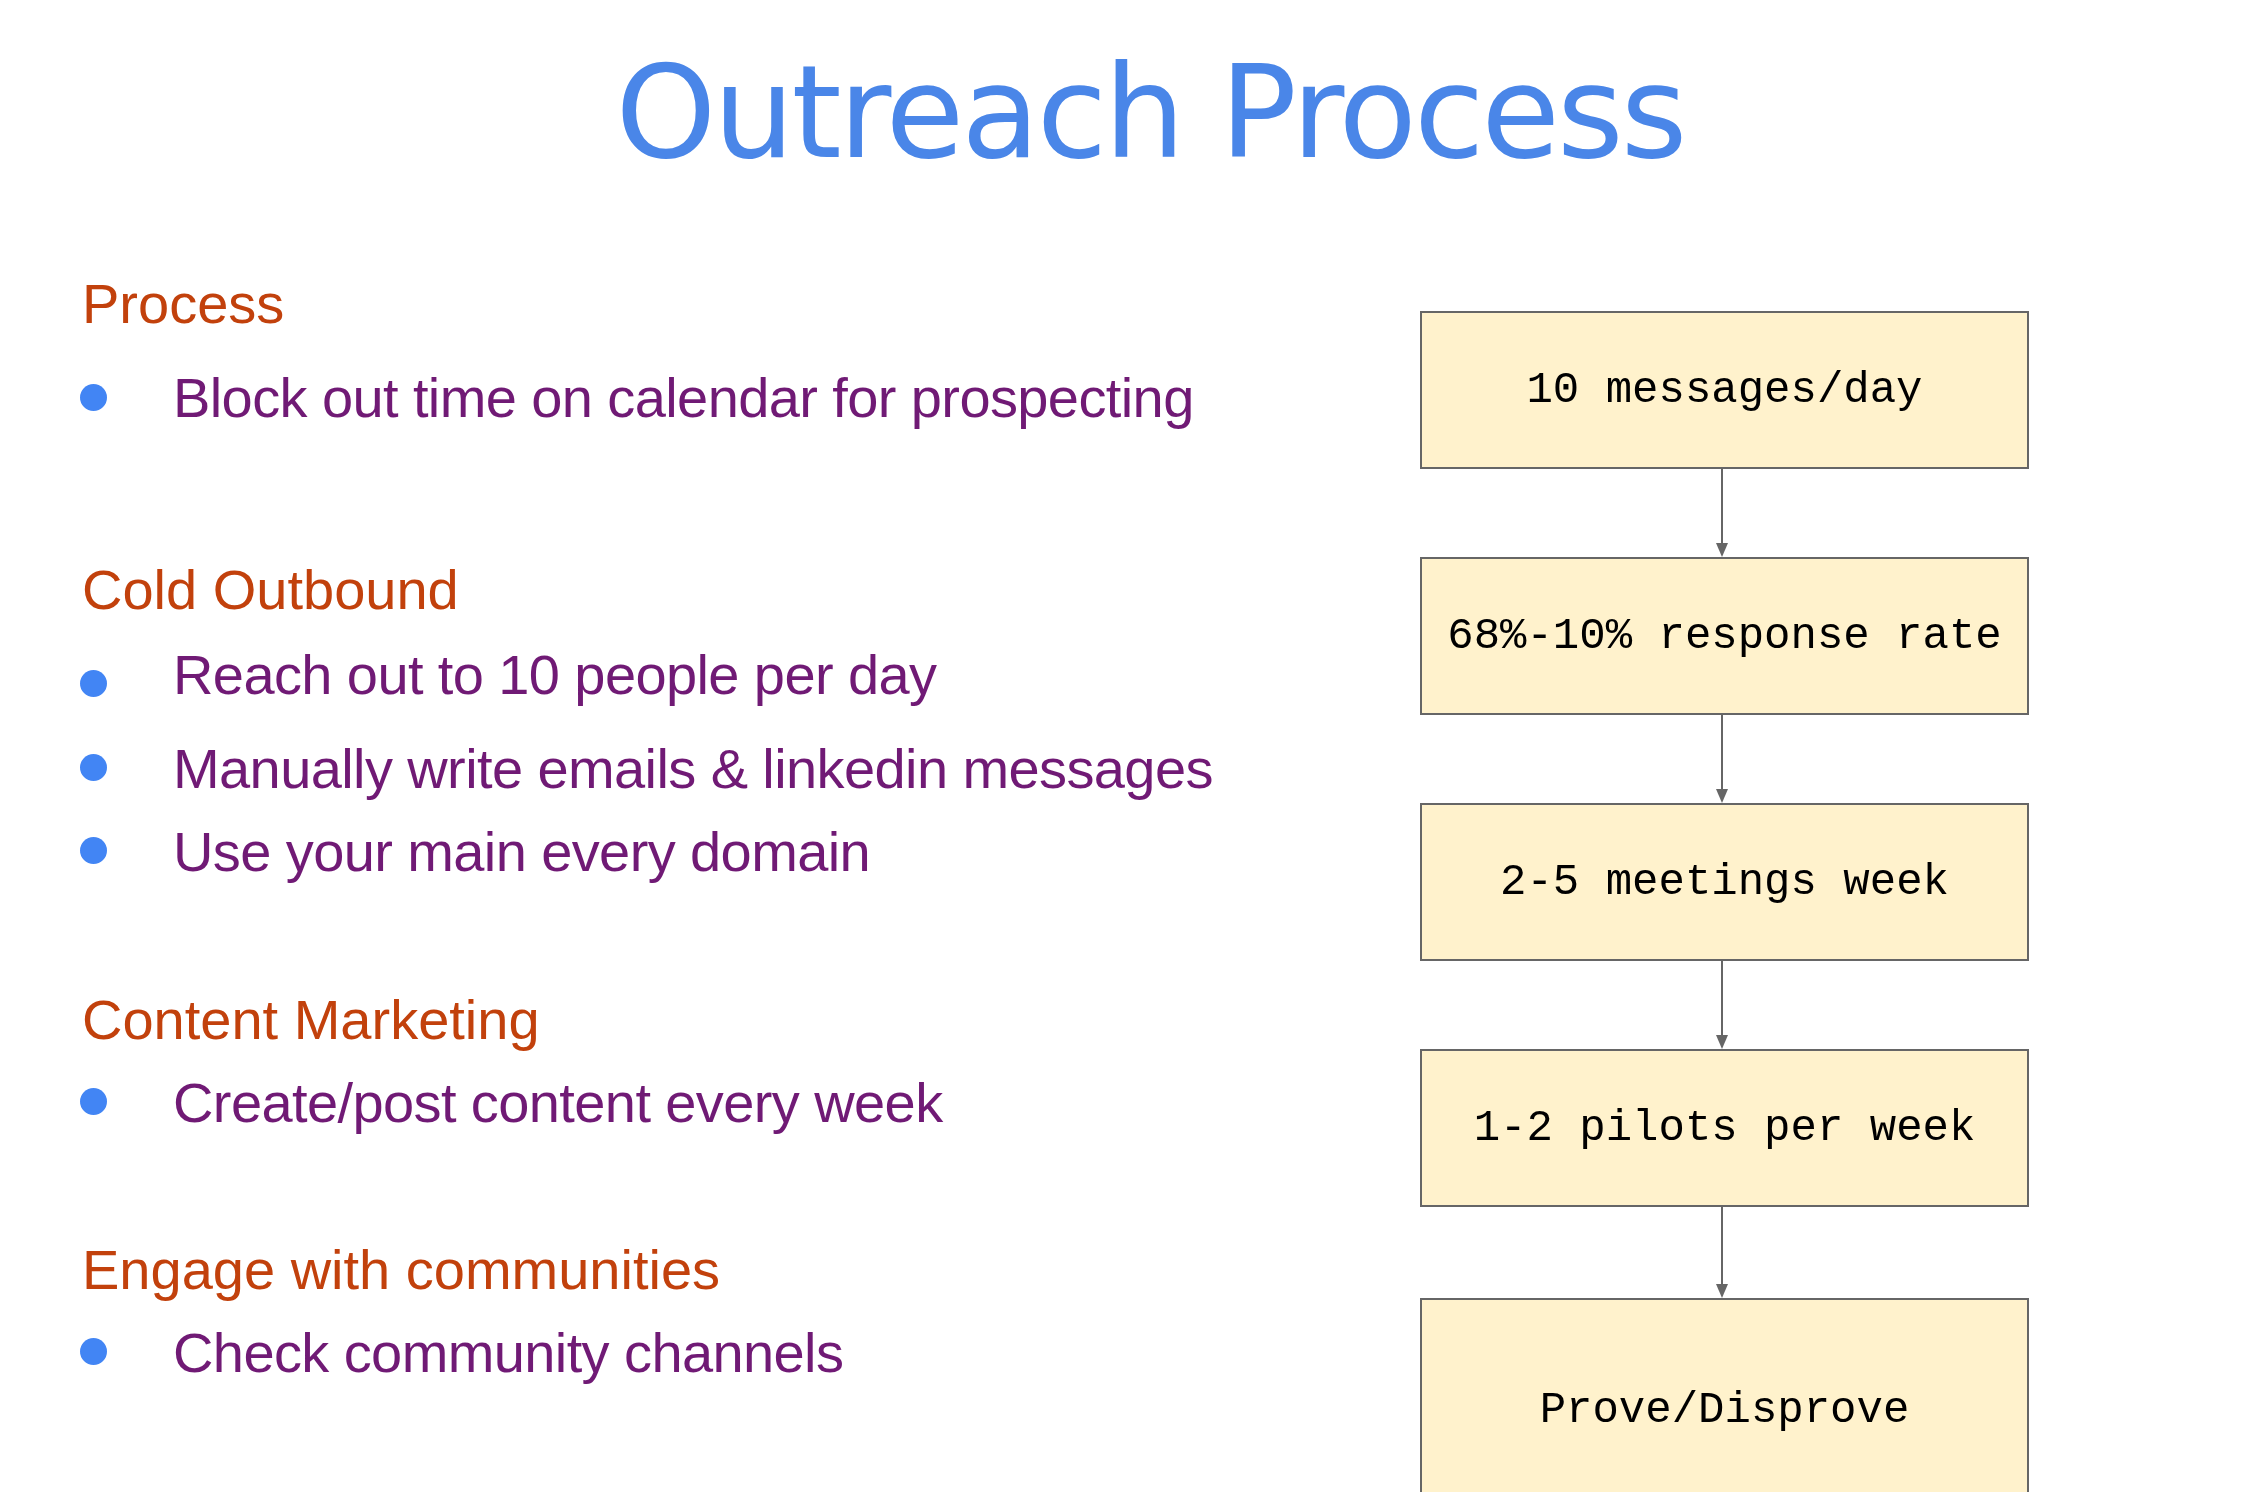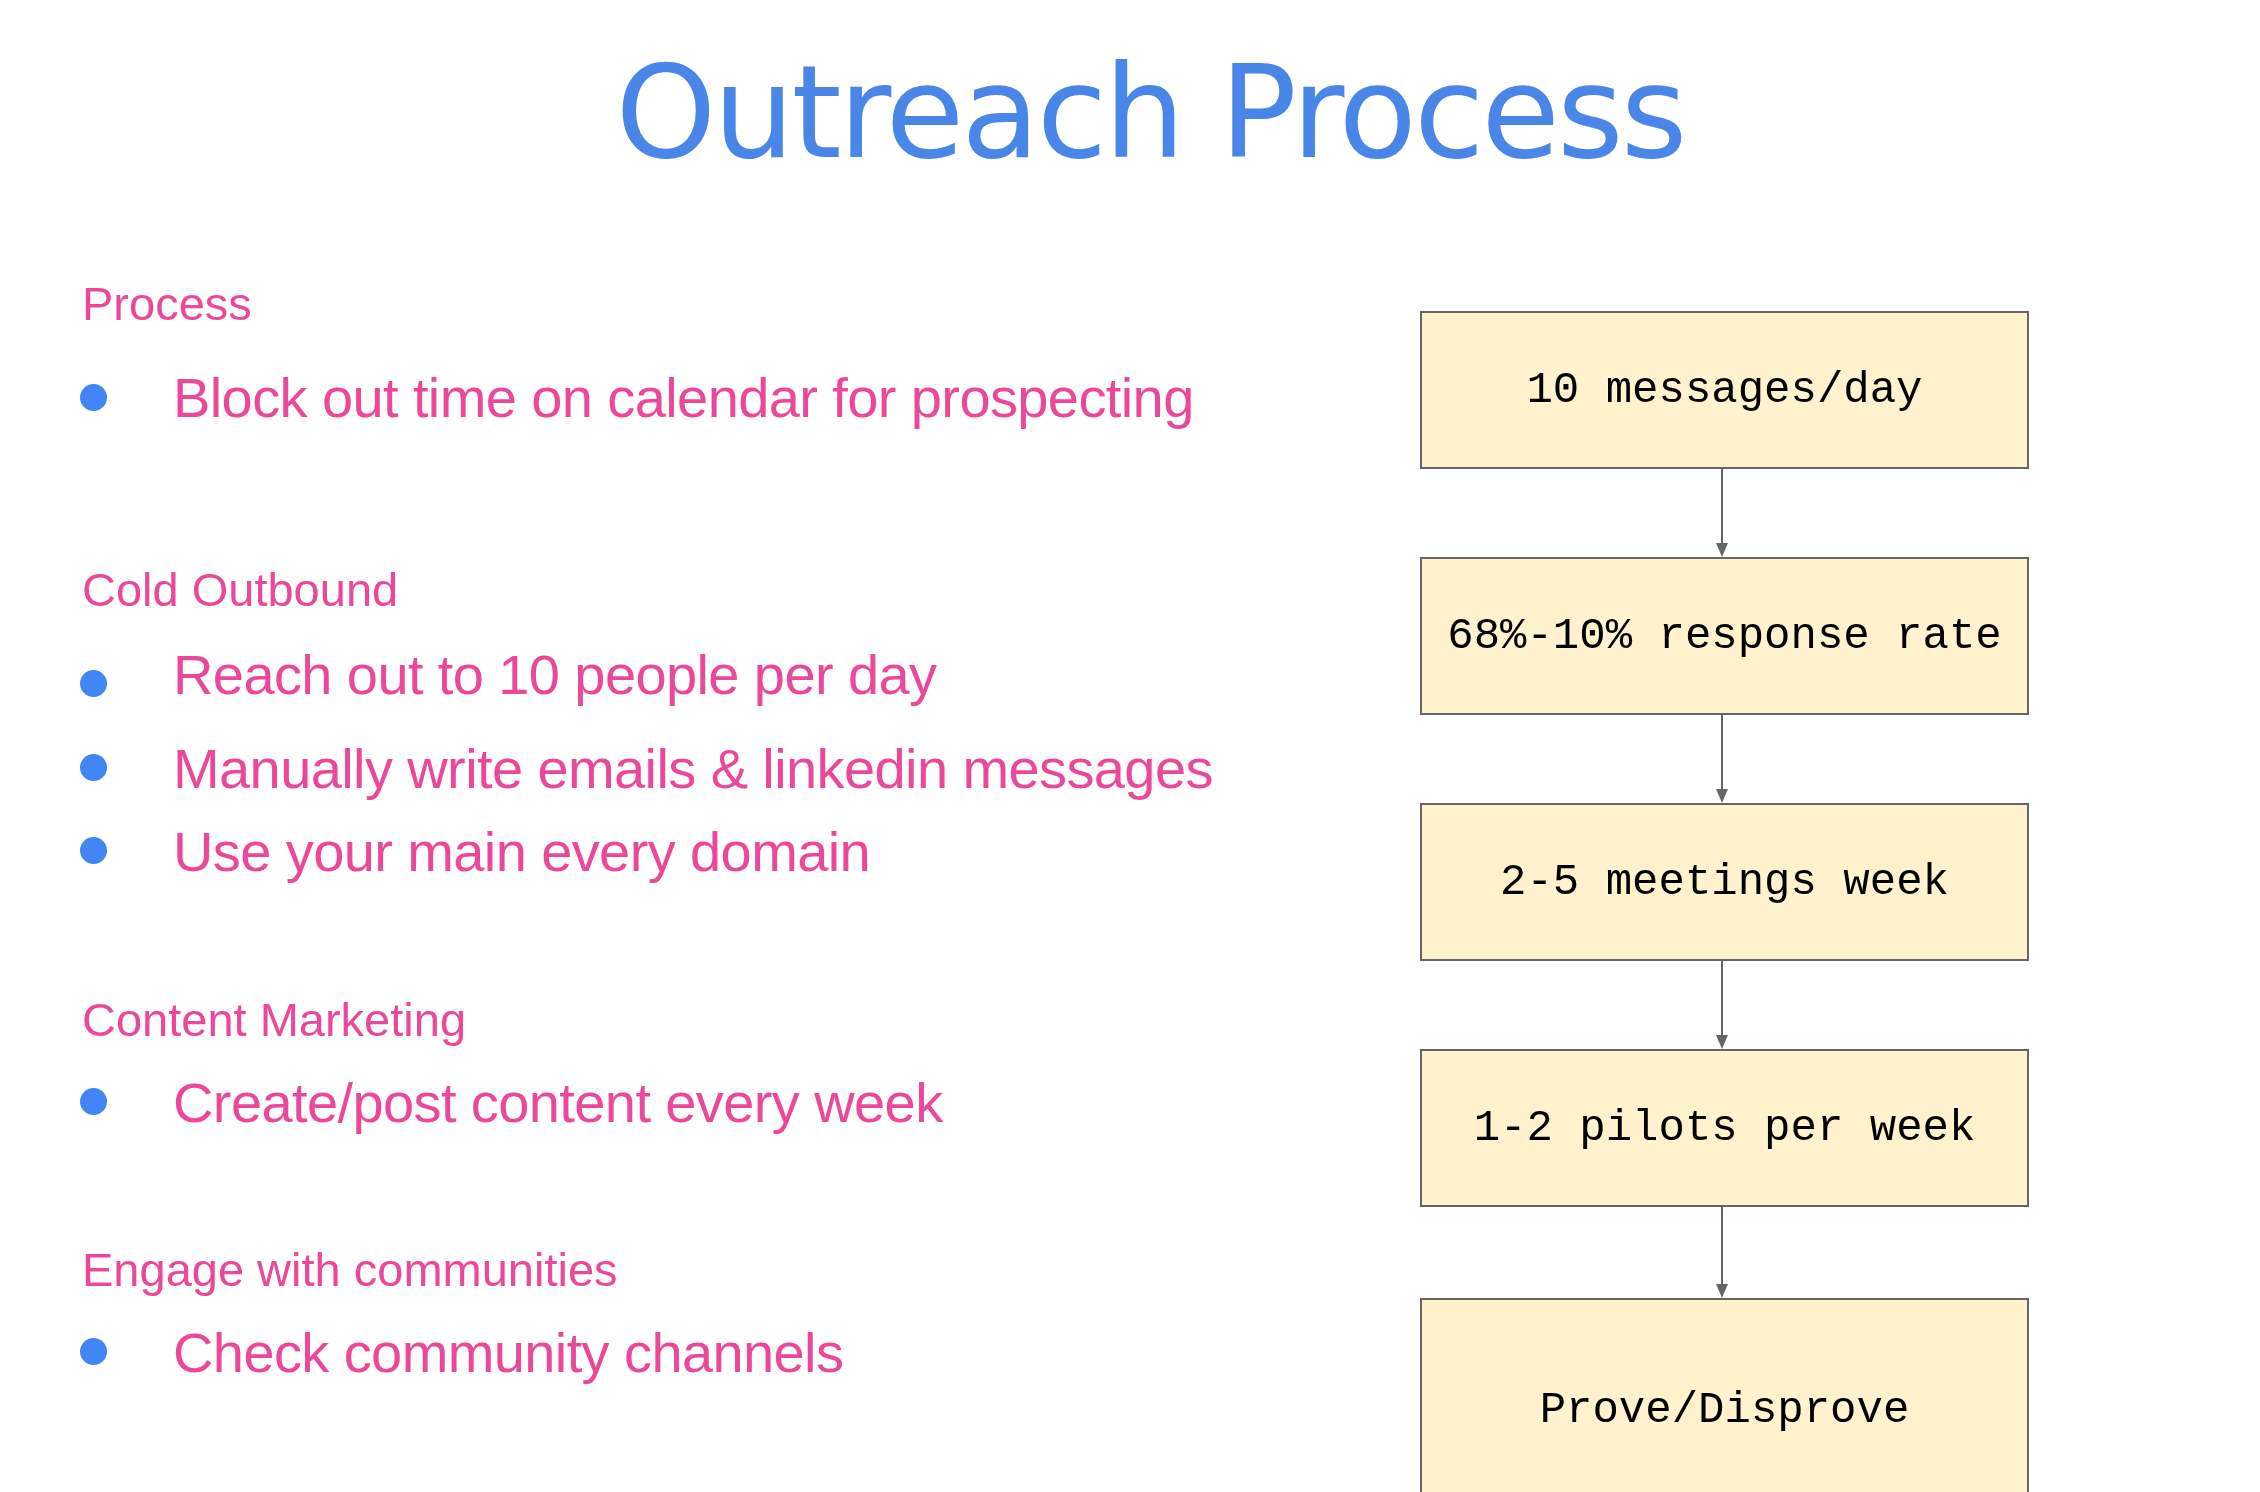--- a/index.html
+++ b/index.html
@@ -1,23 +1,23 @@
 <!DOCTYPE html>
 <html><head>
 <meta charset="utf-8">
 <style>
   html, body { margin:0; padding:0; background:#ffffff; }
   body { width:2260px; height:1492px; position:relative; overflow:hidden;
          font-family:"Liberation Sans", sans-serif; }
   .title { position:absolute; left:0; width:2300px; top:38px; text-align:center;
            font-family:"DejaVu Sans", sans-serif; font-size:128px; line-height:150px;
            color:#4a86e8; letter-spacing:-3px; }
-  .heading { position:absolute; left:82px; font-size:47px; line-height:64px; color:#ec4899; white-space:nowrap; }
+  .heading { position:absolute; left:82px; font-size:56px; line-height:64px; color:#c2410c; white-space:nowrap; }
   .bullet { position:absolute; left:80px; width:27px; height:27px; border-radius:50%; background:#4285f4; }
-  .btext { position:absolute; left:173px; font-size:56px; line-height:64px; color:#ec4899; white-space:nowrap; letter-spacing:-0.6px; }
+  .btext { position:absolute; left:173px; font-size:56px; line-height:64px; color:#701a75; white-space:nowrap; letter-spacing:-0.6px; }
   .box { position:absolute; left:1420px; width:609px; height:158px; background:#fff2cc;
          border:2px solid #666666; box-sizing:border-box; display:flex; align-items:center;
          justify-content:center; text-align:center; font-size:44px; line-height:56px; color:#000;font-family:Liberation Mono, monospace; }
   .box span { display:block; }
   .arrow { position:absolute; left:1721px; width:2px; background:#666666; }
   .arrowhead { position:absolute; left:1716px; width:0; height:0; border-left:6px solid transparent;
                border-right:6px solid transparent; border-top:14px solid #666666; }
 </style>
 </head>
 <body>

